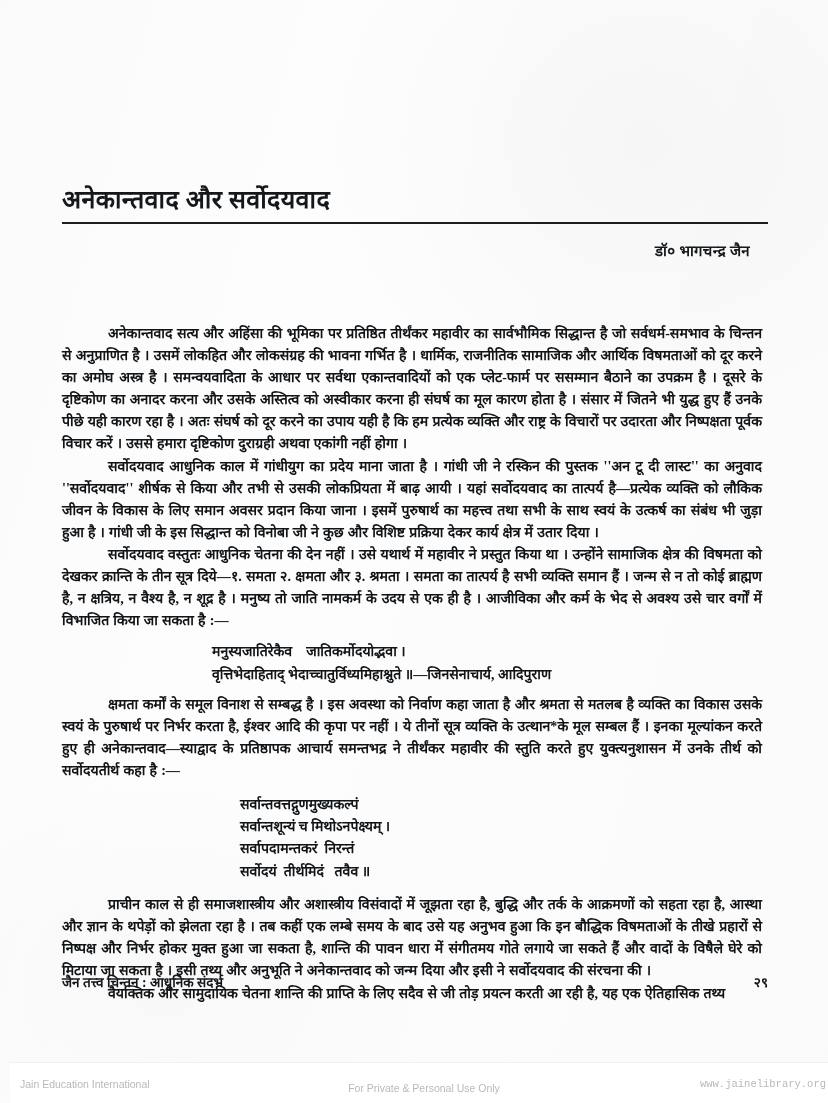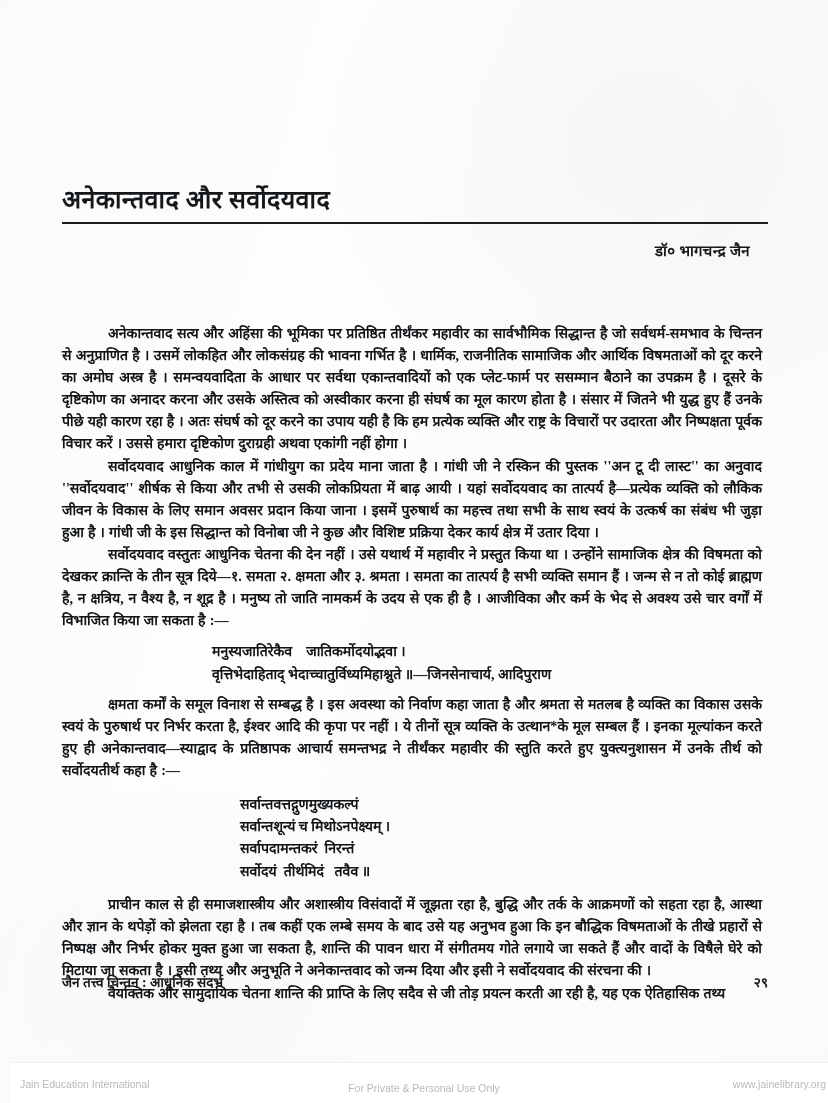--- a/index.html
+++ b/index.html
@@ -128,21 +128,21 @@
     border-top: 1px solid #f0f0f0;
     display: flex;
     align-items: center;
     font-family: "Liberation Sans", "DejaVu Sans", sans-serif;
     font-size: 10.5px;
     color: #b9b9b9;
     z-index: 6;
   }
   .scanbar .sb-left  { position: absolute; left: 10px; }
   .scanbar .sb-mid   { position: absolute; left: 50%; transform: translateX(-50%); margin-top: 8px; }
-  .scanbar .sb-right { position: absolute; right: 12px; }
+  .scanbar .sb-right { position: absolute; right: 12px; font-family: Liberation Mono, monospace; }
 </style>
 </head>
 <body>
 
 <div class="page">
 
   <div class="content">
 
     <div class="title-block">
       <h1 class="doc-title">अनेकान्तवाद और सर्वोदयवाद</h1>

